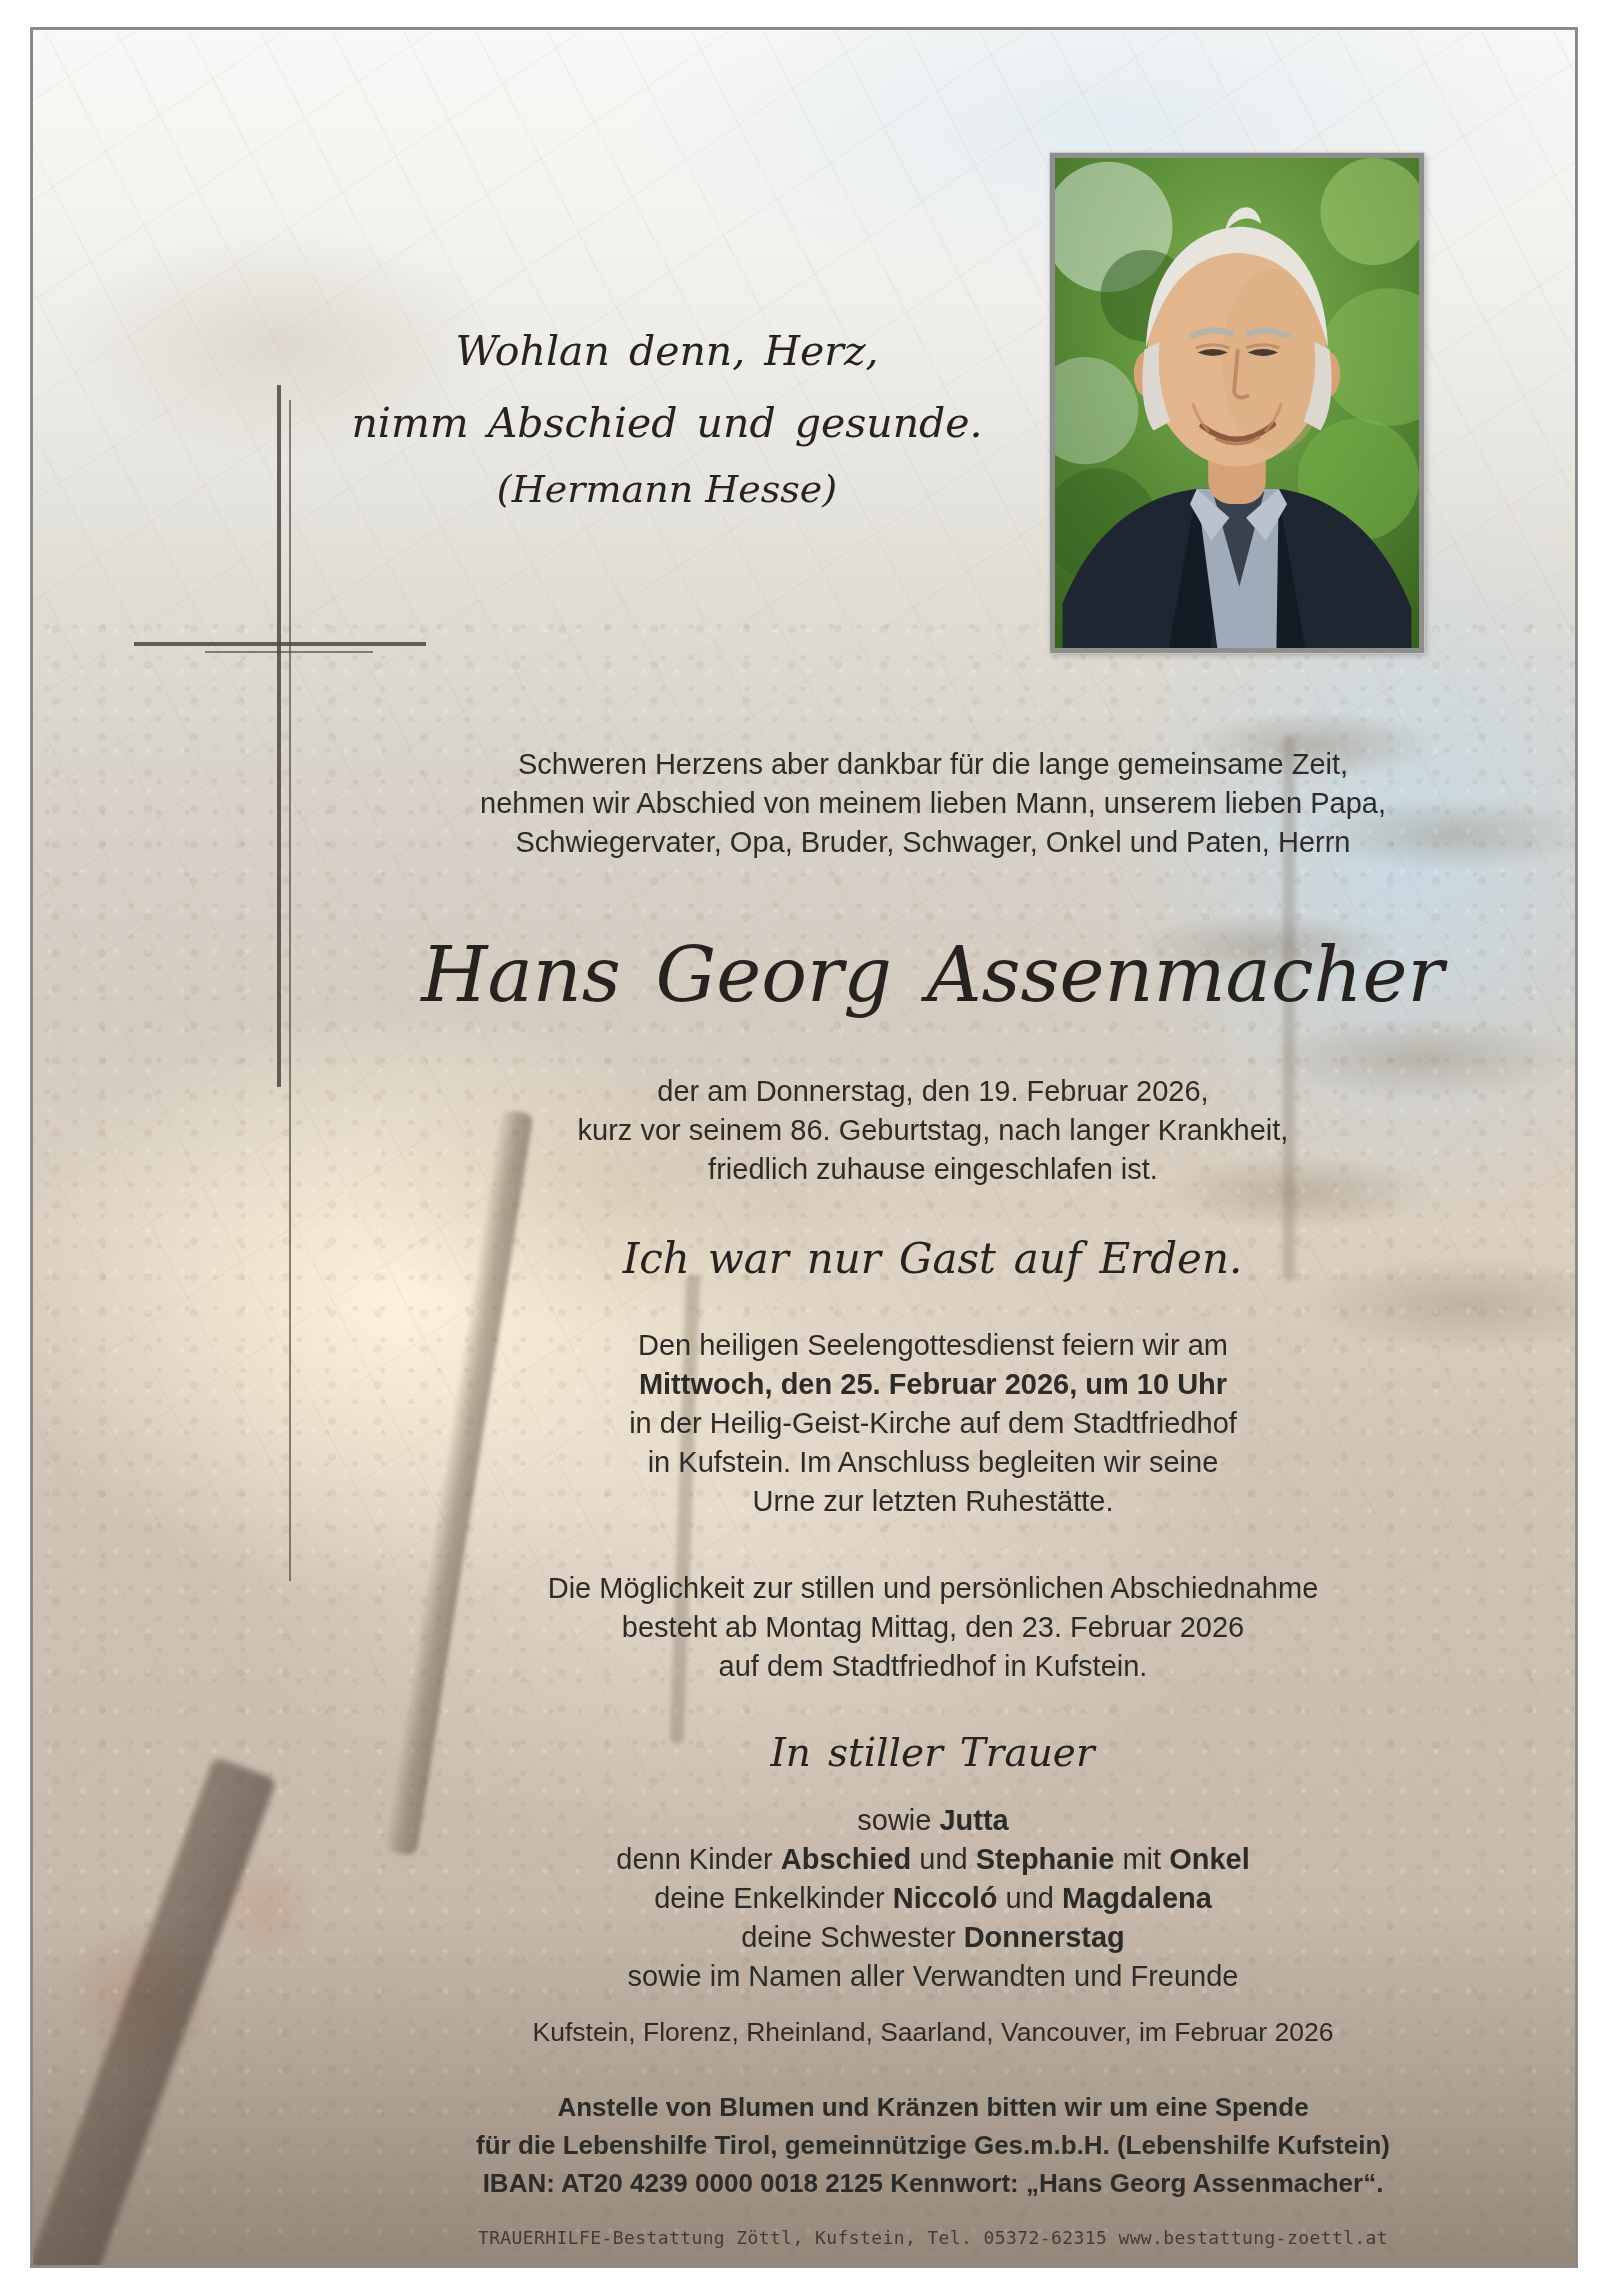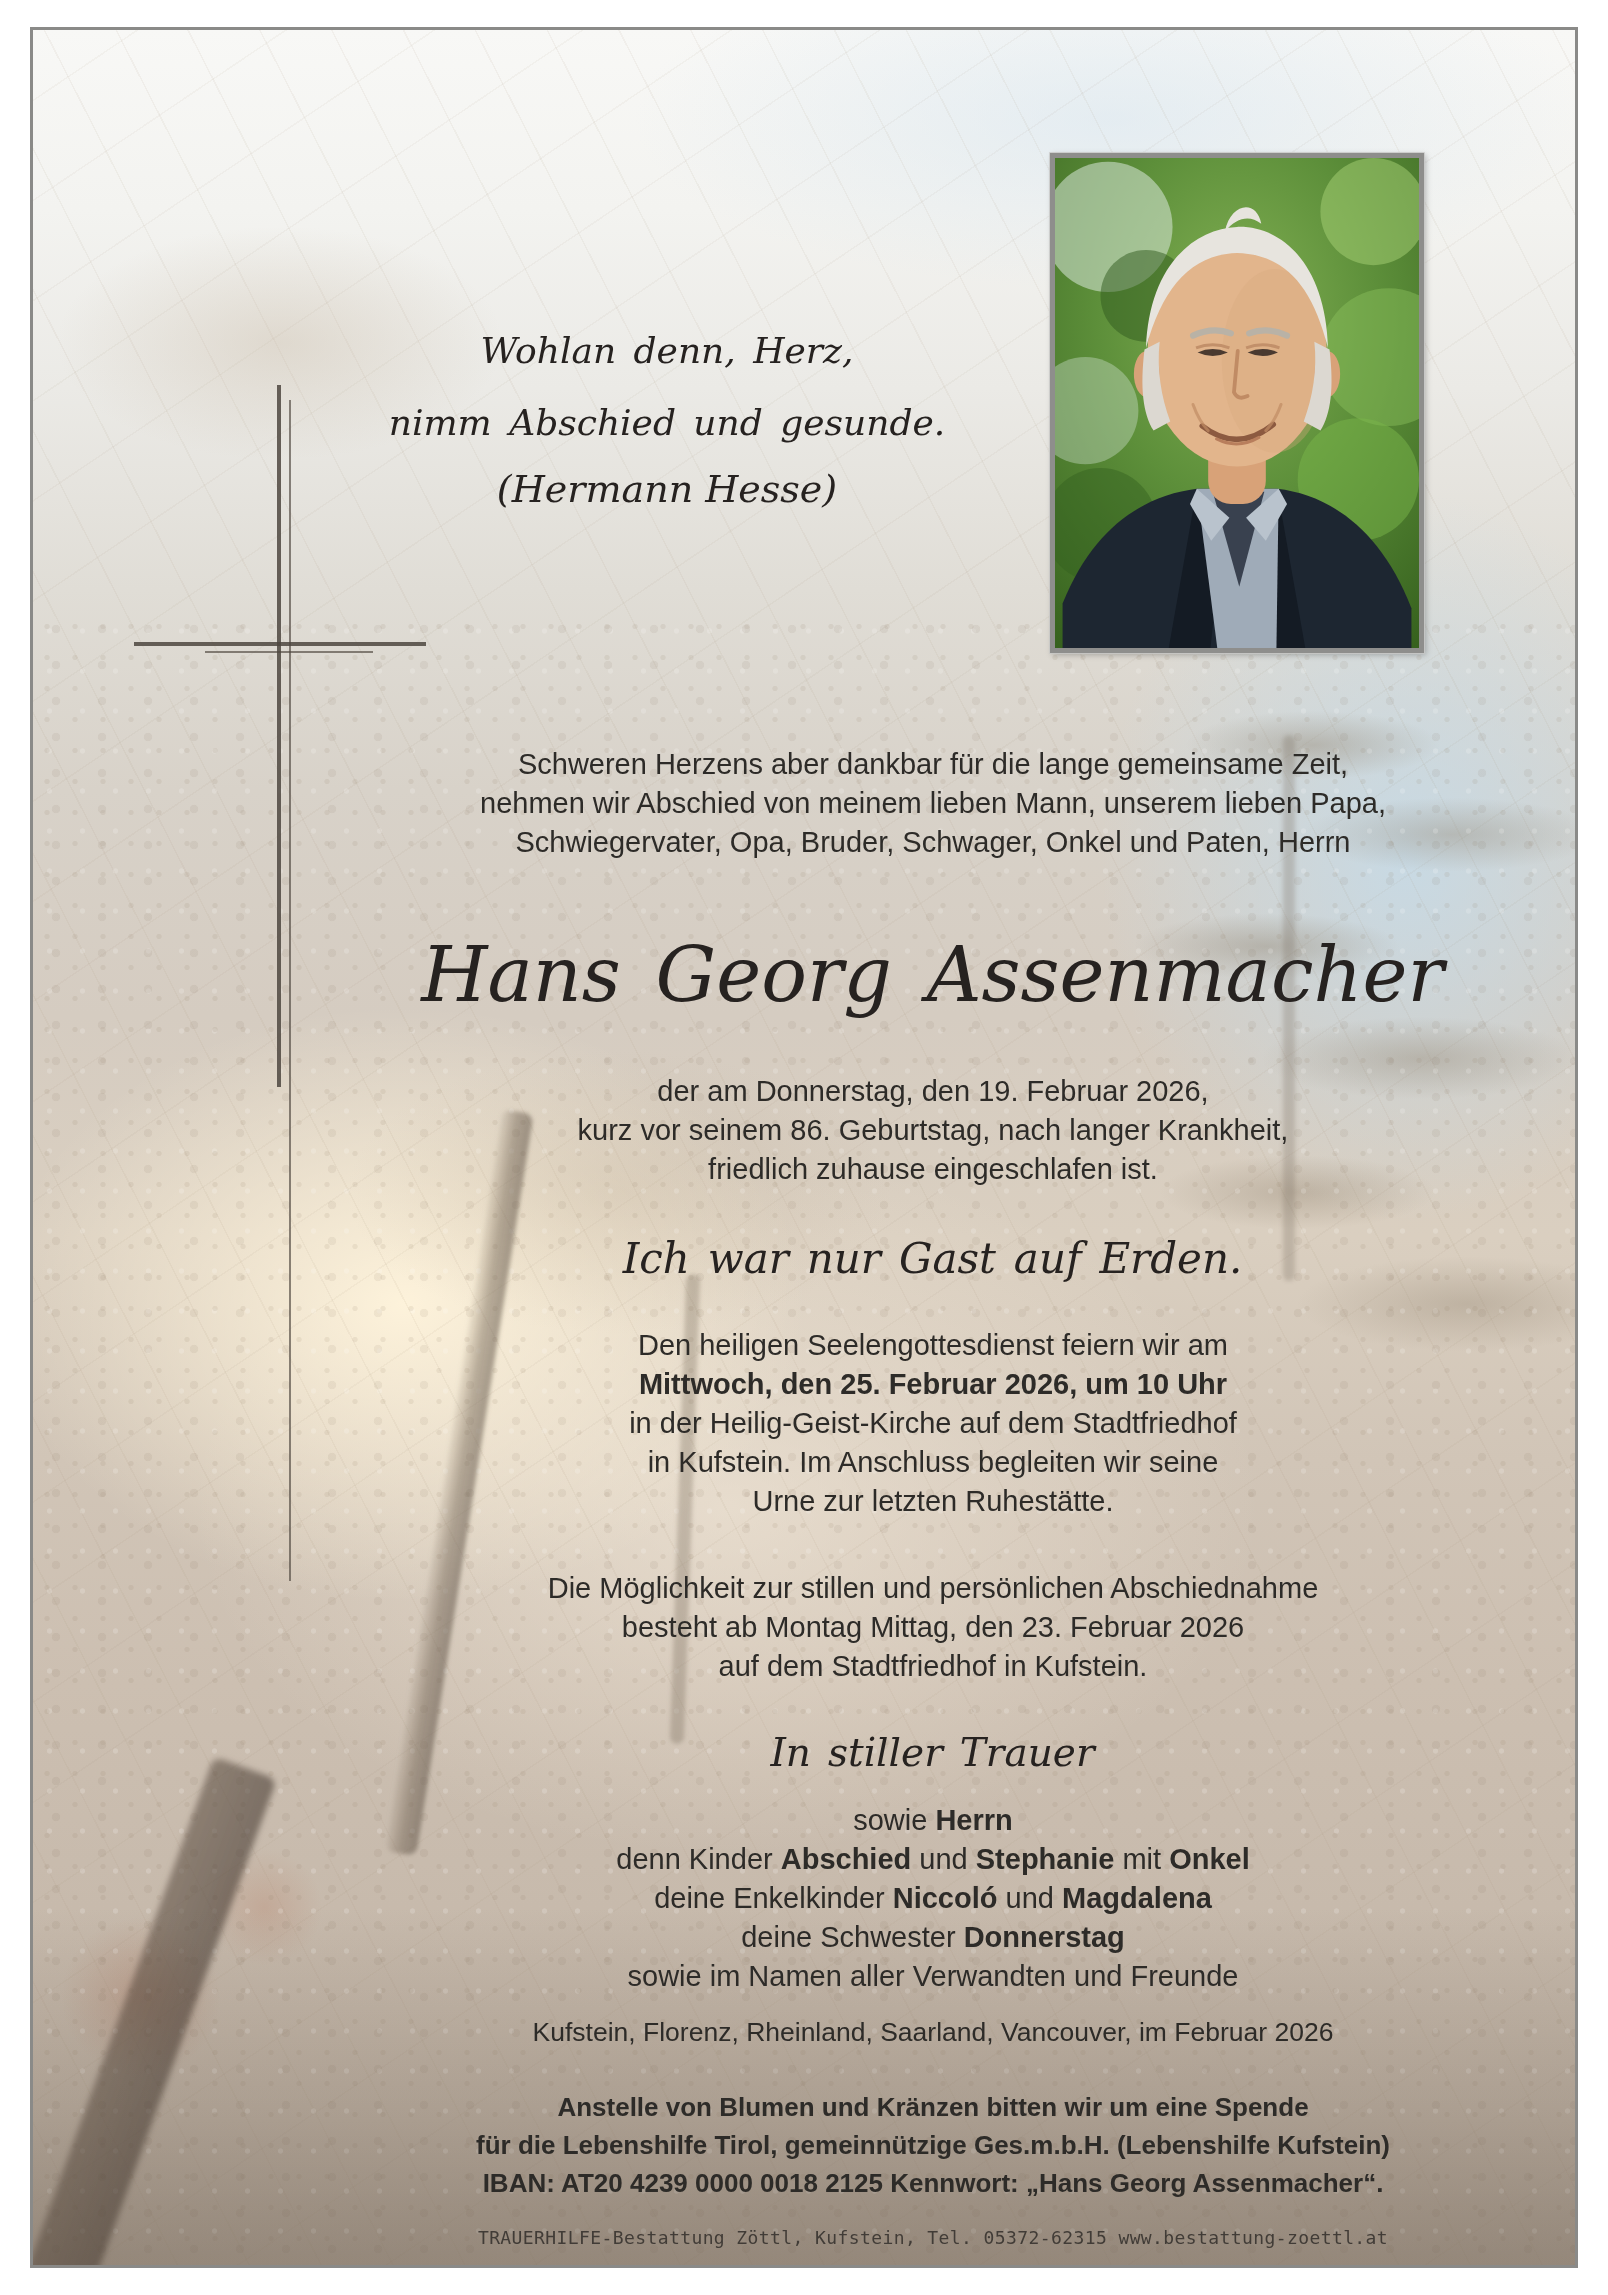--- a/index.html
+++ b/index.html
@@ -64,21 +64,21 @@
          background:#5d8f3a;}
   .photo svg{display:block;width:100%;height:100%;}
 
   
   .tblock{position:absolute;text-align:center;}
   .script{font-family:"DejaVu Serif", serif;font-style:italic;color:#262220;}
   .line{display:block;}
   .b{font-weight:700;}
 
   .quote{left:288px;top:315px;width:758px;}
-  .quote .q-line{font-size:36px;line-height:72px;word-spacing:6px;}
+  .quote .q-line{font-size:41px;line-height:72px;word-spacing:6px;}
   .quote .q-attr{font-size:38px;line-height:61px;}
 
   .intro{left:182px;top:745px;width:1502px;font-size:29px;line-height:39px;}
   .name{left:250px;top:925px;width:1365px;font-size:76px;line-height:99px;word-spacing:10.6px;}
   .death-info{left:182px;top:1072px;width:1502px;font-size:29px;line-height:39px;}
   .motto{left:250px;top:1232px;width:1365px;font-size:42px;line-height:53px;word-spacing:4.6px;}
   .service{left:182px;top:1326px;width:1502px;font-size:29px;line-height:39px;}
   .farewell{left:182px;top:1569px;width:1502px;font-size:29px;line-height:39px;}
   .mourning-heading{left:250px;top:1728px;width:1365px;font-size:39px;line-height:50px;word-spacing:4.6px;}
   .family{left:182px;top:1801px;width:1502px;font-size:29px;line-height:39px;}
@@ -194,21 +194,21 @@
 </div>
 
 <div class="tblock farewell">
   <span class="line">Die Möglichkeit zur stillen und persönlichen Abschiednahme</span>
   <span class="line">besteht ab Montag Mittag, den 23. Februar 2026</span>
   <span class="line">auf dem Stadtfriedhof in Kufstein.</span>
 </div>
 
 <div class="tblock mourning-heading script">In stiller Trauer</div>
 <div class="tblock family">
-  <span class="line"><span>sowie </span><span class="b">Herrn</span></span>
+  <span class="line"><span>sowie </span><span class="b">Jutta</span></span>
   <span class="line"><span>denn Kinder </span><span class="b">Abschied</span><span> und </span><span class="b">Stephanie</span><span> mit </span><span class="b">Onkel</span></span>
   <span class="line"><span>deine Enkelkinder </span><span class="b">Niccoló</span><span> und </span><span class="b">Magdalena</span></span>
   <span class="line"><span>deine Schwester </span><span class="b">Donnerstag</span></span>
   <span class="line"><span>sowie im Namen aller Verwandten und Freunde</span></span>
 </div>
 
 <div class="tblock places">Kufstein, Florenz, Rheinland, Saarland, Vancouver, im Februar 2026</div>
 
 <div class="tblock donation">
   <span class="line">Anstelle von Blumen und Kränzen bitten wir um eine Spende</span>

